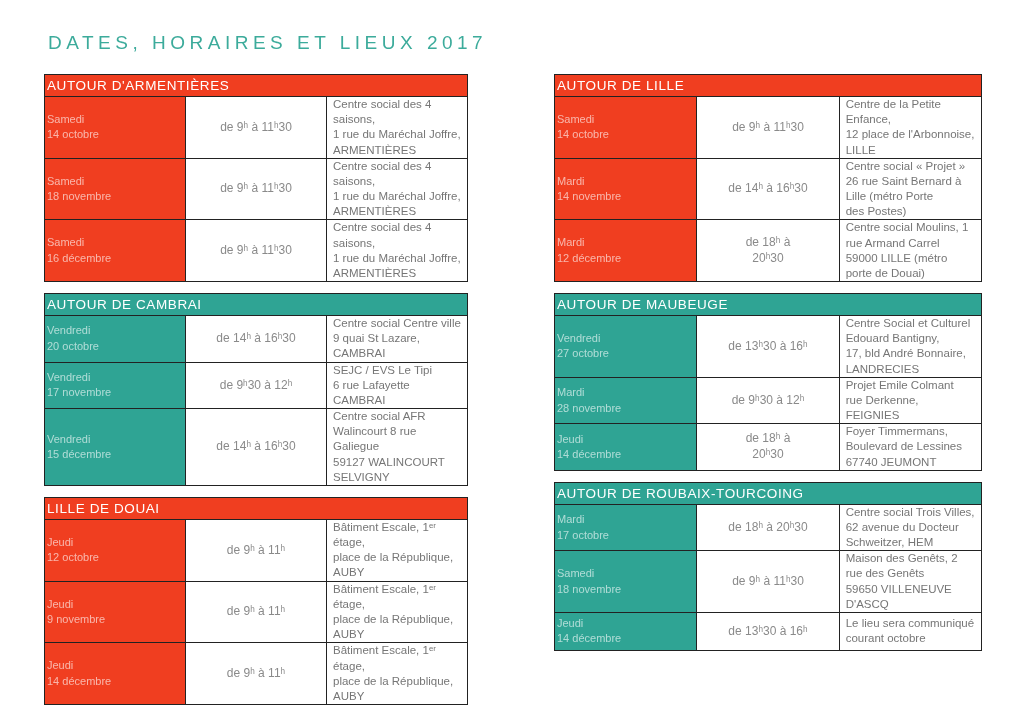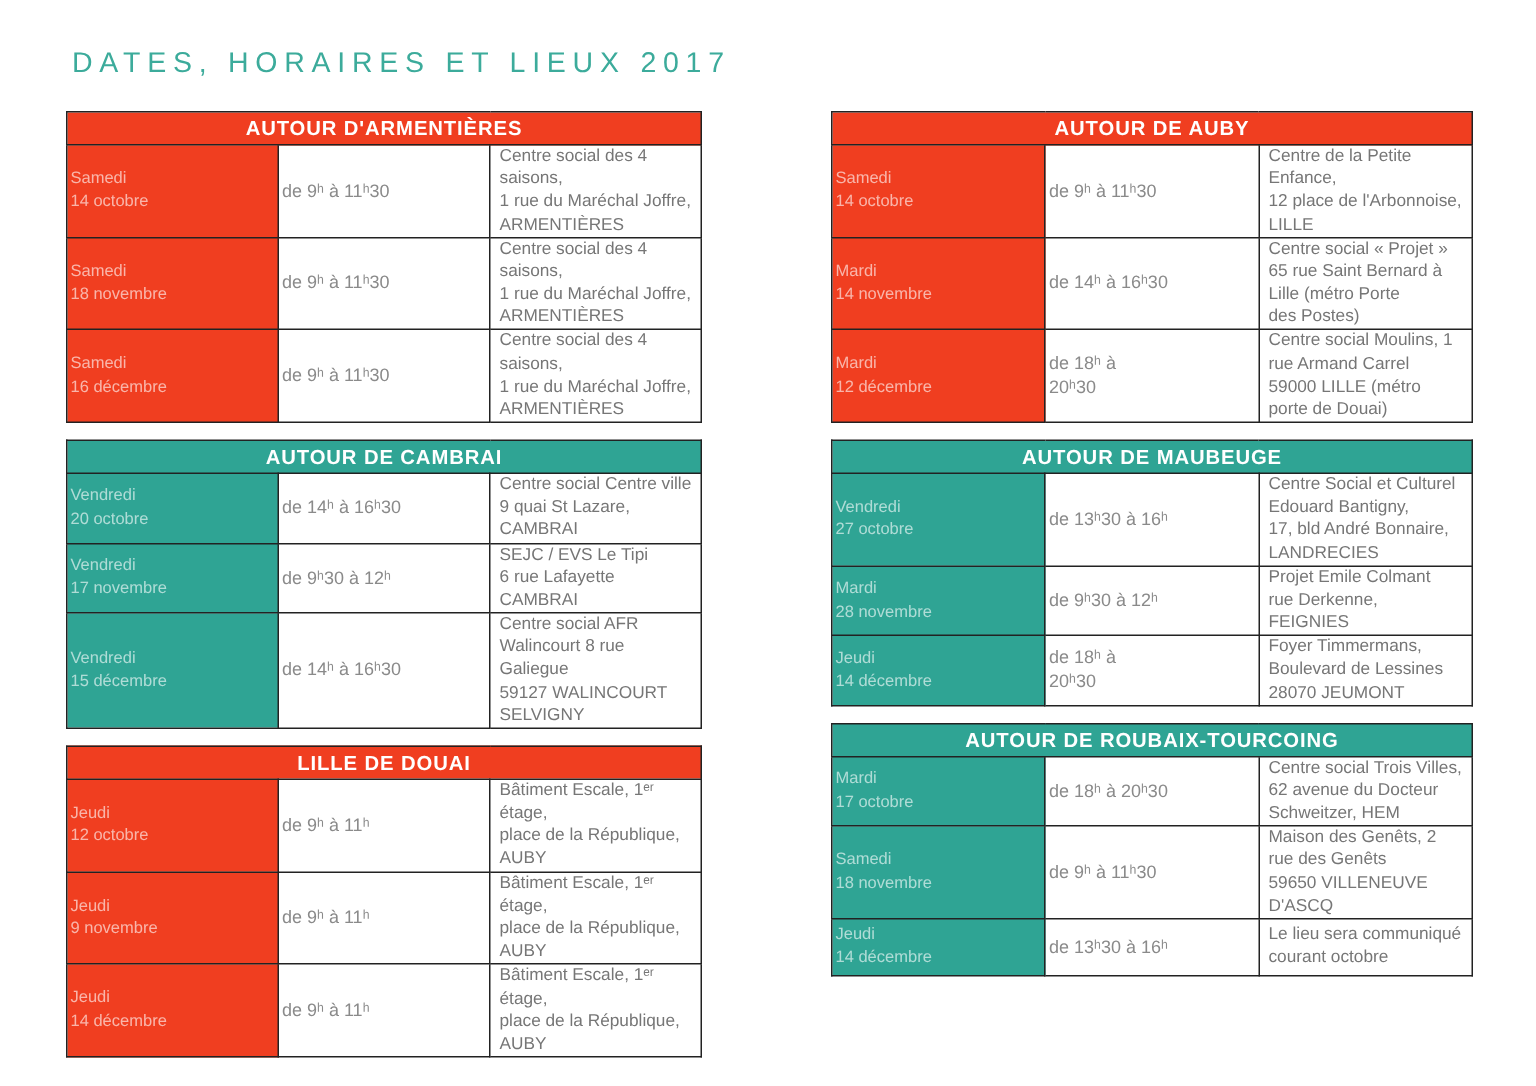--- a/index.html
+++ b/index.html
@@ -17,30 +17,30 @@
     margin:0 0 20px 4px;color:var(--title);
     font-size:19px;font-weight:normal;letter-spacing:4.5px;
   }
   .columns{display:flex;justify-content:space-between;align-items:flex-start;}
   .col-left{width:424px;}
   .col-right{width:428px;}
   table.event-table{
     border-collapse:collapse;width:100%;margin:0 0 11px 0;table-layout:fixed;
   }
   table.event-table th{
-    border:1px solid var(--border);color:#fff;font-size:13.5px;font-weight:bold;
-    letter-spacing:0.6px;padding:3px 2px;text-align:center;
+    border:1px solid var(--border);color:#fff;font-size:13.5px;font-weight:normal;
+    letter-spacing:0.6px;padding:3px 2px;text-align:left;
   }
   table.event-table td{border:1px solid var(--border);vertical-align:middle;}
   td.date{
     width:100px;text-align:left;font-size:11px;line-height:1.4;
     color:rgba(255,255,255,0.62);white-space:pre-line;padding:3px 2px;
   }
   td.time{
-    width:86px;text-align:left;font-size:12px;color:var(--time_gray);
+    width:86px;text-align:center;font-size:12px;color:var(--time_gray);
     white-space:pre-line;line-height:1.3;padding:3px 2px;
   }
   td.loc{
     font-size:11.5px;color:var(--loc_gray);line-height:1.32;
     white-space:pre-line;padding:0 6px;
   }
   .t-red th{background:var(--red);} .t-red td.date{background:var(--red);}
   .t-teal th{background:var(--teal);} .t-teal td.date{background:var(--teal);}
 </style>
 </head>
@@ -146,37 +146,37 @@
         </tbody>
       </table>
 
     </div>
 
     <div class="col-right">
 
       <table class="event-table t-red">
         <thead>
             <tr>
-              <th colspan="3">AUTOUR DE AUBY</th>
+              <th colspan="3">AUTOUR DE LILLE</th>
             </tr>
           </thead>
         <tbody>
           <tr>
             <td class="date">Samedi
 14 octobre</td>
             <td class="time">de 9ʰ à 11ʰ30</td>
             <td class="loc">Centre de la Petite Enfance,
 12 place de l'Arbonnoise, LILLE</td>
           </tr>
           <tr>
             <td class="date">Mardi
 14 novembre</td>
             <td class="time">de 14ʰ à 16ʰ30</td>
             <td class="loc">Centre social « Projet »
-65 rue Saint Bernard à Lille (métro Porte
+26 rue Saint Bernard à Lille (métro Porte
 des Postes)</td>
           </tr>
           <tr>
             <td class="date">Mardi
 12 décembre</td>
             <td class="time">de 18ʰ à
 20ʰ30</td>
             <td class="loc">Centre social Moulins, 1 rue Armand Carrel
 59000 LILLE (métro porte de Douai)</td>
           </tr>
@@ -203,21 +203,21 @@
             <td class="time">de 9ʰ30 à 12ʰ</td>
             <td class="loc">Projet Emile Colmant
 rue Derkenne, FEIGNIES</td>
           </tr>
           <tr>
             <td class="date">Jeudi
 14 décembre</td>
             <td class="time">de 18ʰ à
 20ʰ30</td>
             <td class="loc">Foyer Timmermans, Boulevard de Lessines
-28070 JEUMONT</td>
+67740 JEUMONT</td>
           </tr>
         </tbody>
       </table>
 
       <table class="event-table t-teal">
         <thead>
             <tr>
               <th colspan="3">AUTOUR DE ROUBAIX-TOURCOING</th>
             </tr>
           </thead>

